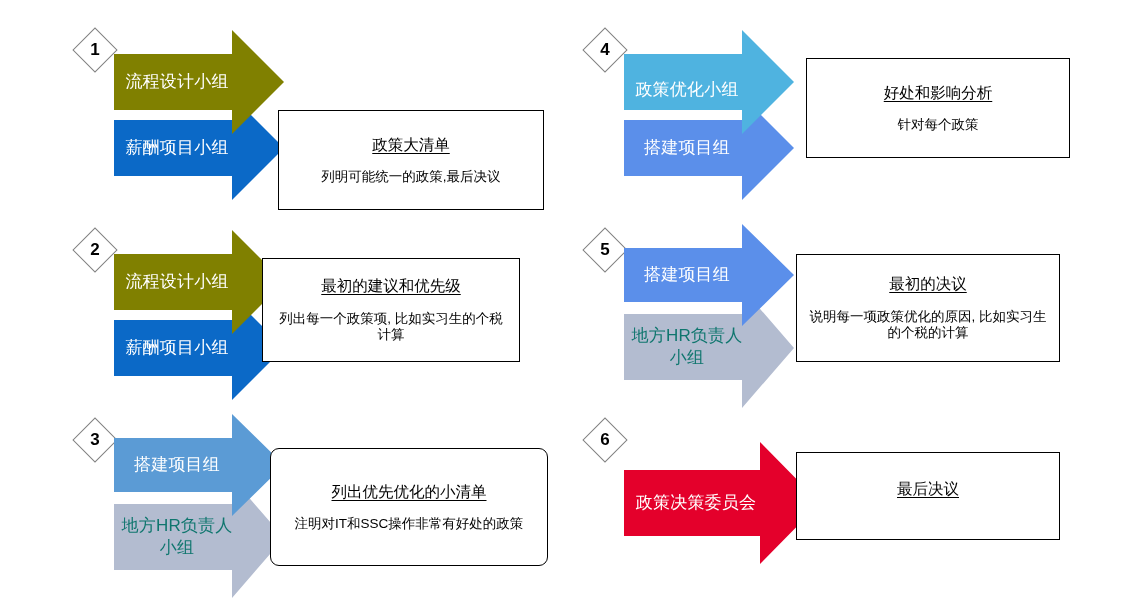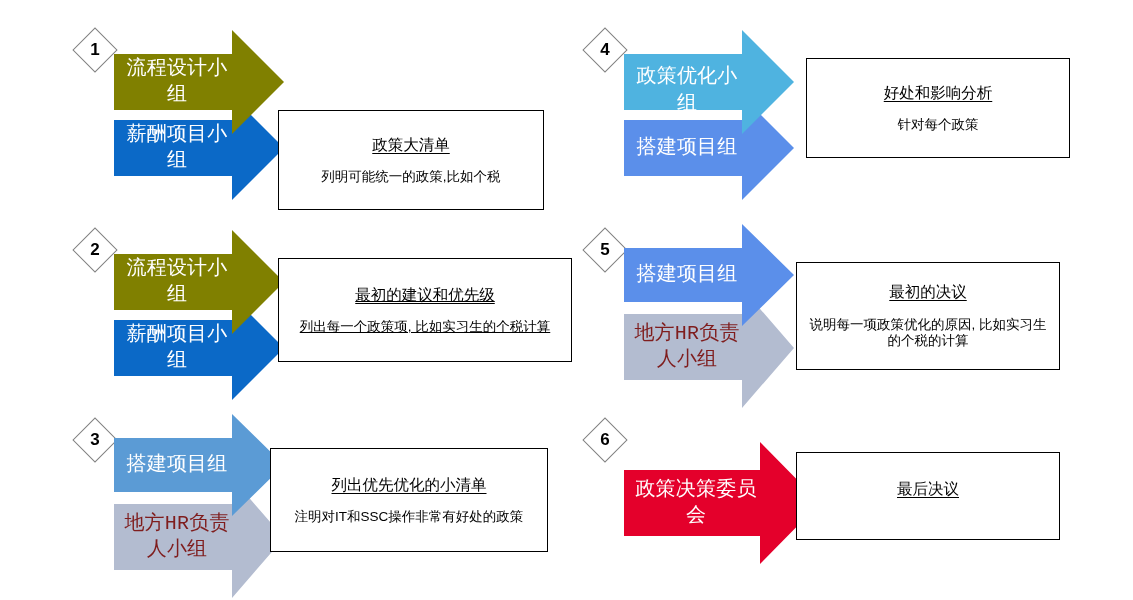--- a/index.html
+++ b/index.html
@@ -82,28 +82,27 @@
     top: 0;
     display: block;
   }
   .arrow-label {
     position: absolute;
     box-sizing: border-box;
     display: flex;
     align-items: center;
     justify-content: center;
     text-align: center;
-    font-size: 20px;
+    font-size: 17px;
     line-height: 1.32;
     letter-spacing: 0.2px;
     pointer-events: none;
-    font-family: Liberation Mono, monospace;
   }
   .lbl-white { color: #ffffff; }
-  .lbl-black { color: #7f1d1d; text-align: center; }
+  .lbl-black { color: #0f766e; text-align: center; }
 
   
   .outcome {
     position: absolute;
     box-sizing: border-box;
     background: #ffffff;
     border: 1.2px solid #000000;
     display: flex;
     flex-direction: column;
     align-items: center;
@@ -144,21 +143,21 @@
         </div>
         <div class="arrow-wrap">
           <svg width="215" height="190" viewBox="0 0 215 190">
             <path d="M 0 32 L 118 32 L 118 8 L 170 60 L 118 112 L 118 88 L 0 88 Z" fill="#808000"></path>
           </svg>
           <div class="arrow-label lbl-white" style="left: 4px; top: 32px; width: 118px; height: 56px;">流程设计小组</div>
         </div>
       </div>
       <div class="outcome" style="left: 216px; top: 46px; width: 266px; height: 100px; margin-top: 42px;">
         <div class="o-title">政策大清单</div>
-        <div class="o-body">列明可能统一的政策,比如个税</div>
+        <div class="o-body">列明可能统一的政策,最后决议</div>
       </div>
     </div>
     <div class="step" style="left: 62px; top: 222px;">
       <div class="badge">
         <div class="diamond"></div>
         <div class="num">2</div>
       </div>
       <div class="arrows">
         <div class="arrow-wrap">
           <svg width="215" height="190" viewBox="0 0 215 190">
@@ -166,21 +165,21 @@
           </svg>
           <div class="arrow-label lbl-white" style="left: 4px; top: 98px; width: 118px; height: 56px;">薪酬项目小组</div>
         </div>
         <div class="arrow-wrap">
           <svg width="215" height="190" viewBox="0 0 215 190">
             <path d="M 0 32 L 118 32 L 118 8 L 170 60 L 118 112 L 118 88 L 0 88 Z" fill="#808000"></path>
           </svg>
           <div class="arrow-label lbl-white" style="left: 4px; top: 32px; width: 118px; height: 56px;">流程设计小组</div>
         </div>
       </div>
-      <div class="outcome" style="left: 216px; top: 36px; width: 294px; height: 104px; text-decoration: underline;">
+      <div class="outcome" style="left: 200px; top: 36px; width: 258px; height: 104px;">
         <div class="o-title">最初的建议和优先级</div>
         <div class="o-body">列出每一个政策项, 比如实习生的个税计算</div>
       </div>
     </div>
     <div class="step" style="left: 62px; top: 412px;">
       <div class="badge">
         <div class="diamond"></div>
         <div class="num">3</div>
       </div>
       <div class="arrows">
@@ -190,21 +189,21 @@
           </svg>
           <div class="arrow-label lbl-black" style="left: 4px; top: 92px; width: 118px; height: 66px;">地方HR负责人小组</div>
         </div>
         <div class="arrow-wrap">
           <svg width="215" height="190" viewBox="0 0 215 190">
             <path d="M 0 26 L 118 26 L 118 2 L 170 53 L 118 104 L 118 80 L 0 80 Z" fill="#5B9BD5"></path>
           </svg>
           <div class="arrow-label lbl-white" style="left: 4px; top: 26px; width: 118px; height: 54px;">搭建项目组</div>
         </div>
       </div>
-      <div class="outcome" style="left: 208px; top: 36px; width: 278px; height: 104px;">
+      <div class="outcome" style="left: 208px; top: 36px; width: 278px; height: 118px; border-radius: 9px;">
         <div class="o-title">列出优先优化的小清单</div>
         <div class="o-body">注明对IT和SSC操作非常有好处的政策</div>
       </div>
     </div>
     <div class="step" style="left: 572px; top: 22px;">
       <div class="badge">
         <div class="diamond"></div>
         <div class="num">4</div>
       </div>
       <div class="arrows">
@@ -238,21 +237,21 @@
           </svg>
           <div class="arrow-label lbl-black" style="left: 4px; top: 92px; width: 118px; height: 66px;">地方HR负责人小组</div>
         </div>
         <div class="arrow-wrap">
           <svg width="215" height="190" viewBox="0 0 215 190">
             <path d="M 0 26 L 118 26 L 118 2 L 170 53 L 118 104 L 118 80 L 0 80 Z" fill="#5B8FEA"></path>
           </svg>
           <div class="arrow-label lbl-white" style="left: 4px; top: 26px; width: 118px; height: 54px;">搭建项目组</div>
         </div>
       </div>
-      <div class="outcome" style="left: 224px; top: 40px; width: 264px; height: 108px;">
+      <div class="outcome" style="left: 224px; top: 32px; width: 264px; height: 108px;">
         <div class="o-title">最初的决议</div>
         <div class="o-body">说明每一项政策优化的原因, 比如实习生的个税的计算</div>
       </div>
     </div>
     <div class="step" style="left: 572px; top: 412px;">
       <div class="badge">
         <div class="diamond"></div>
         <div class="num">6</div>
       </div>
       <div class="arrows">

